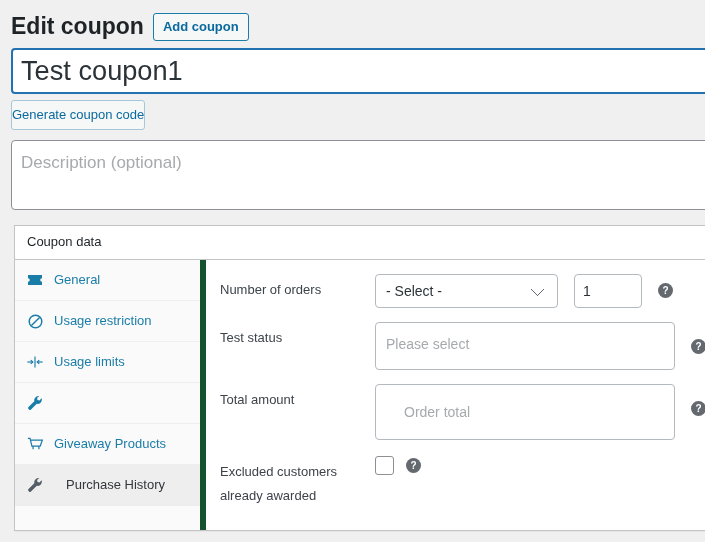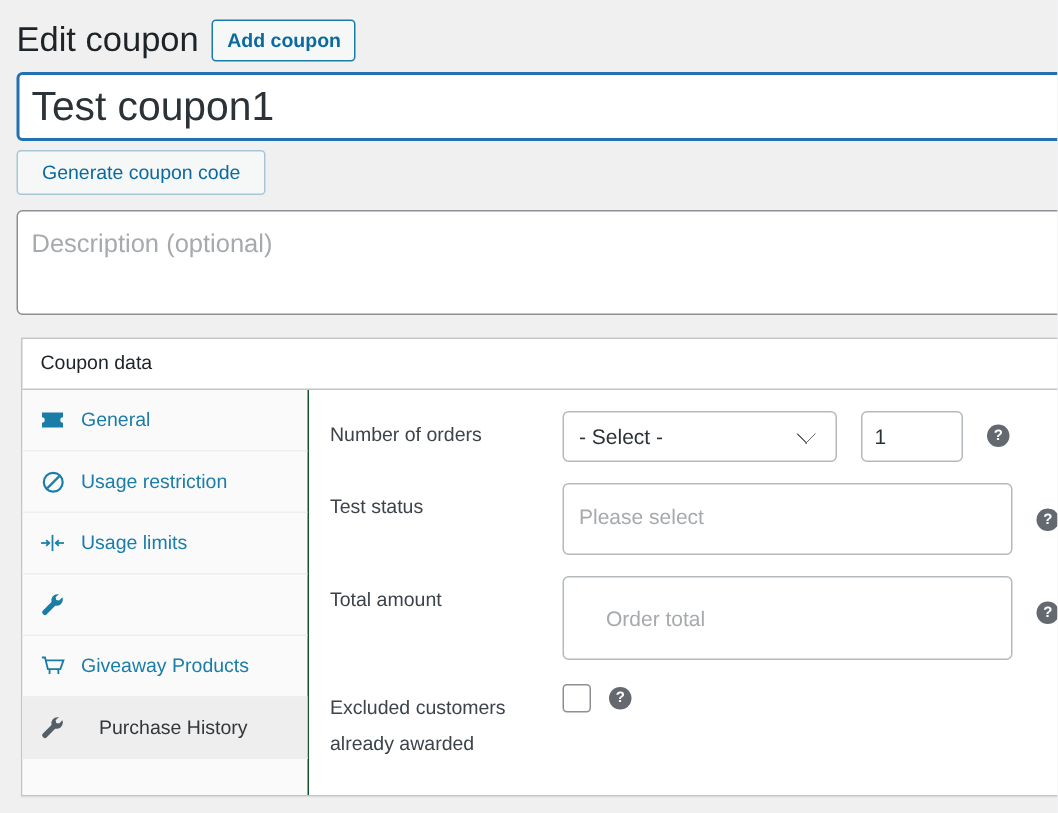--- a/index.html
+++ b/index.html
@@ -21,21 +21,21 @@
 
   
   .page-header {
     display: flex;
     align-items: center;
     padding: 9px 0 0 11px;
     height: 44px;
   }
   .page-title {
     font-size: 23px;
-    font-weight: 400;
+    font-weight: 700;
     color: #1d2327;
     line-height: 1.3;
     padding: 0;
     margin: 0 9px 0 0;
     white-space: nowrap;
   }
   .add-new-button {
     display: inline-block;
     font-size: 13px;
     font-weight: 600;
@@ -77,21 +77,21 @@
     padding: 6px 0 0 11px;
   }
   .generate-button {
     display: inline-block;
     font-size: 13px;
     line-height: 2.15;
     color: #0a6a9e;
     background: #f6f7f7;
     border: 1px solid #a7c7d8;
     border-radius: 3px;
-    padding: 0 16px;
+    padding: 0 0;
     height: 30px;
     cursor: pointer;
     font-family: "Liberation Sans", sans-serif;
   }
 
   
   .descwrap {
     padding: 10px 0 0 11px;
   }
   .description-input {
@@ -141,21 +141,21 @@
   }
 
   
   .coupon-tabs {
     width: 191px;
     flex: 0 0 191px;
     margin: 0;
     padding: 0;
     list-style: none;
     background: #fafafa;
-    border-right: 1px solid #14532d;
+    border-right: 6px solid #14532d;
   }
   .coupon-tab {
     display: flex;
     align-items: center;
     height: 41px;
     padding: 0 0 0 10px;
     border-bottom: 1px solid #eee;
     cursor: pointer;
     background: transparent;
   }

